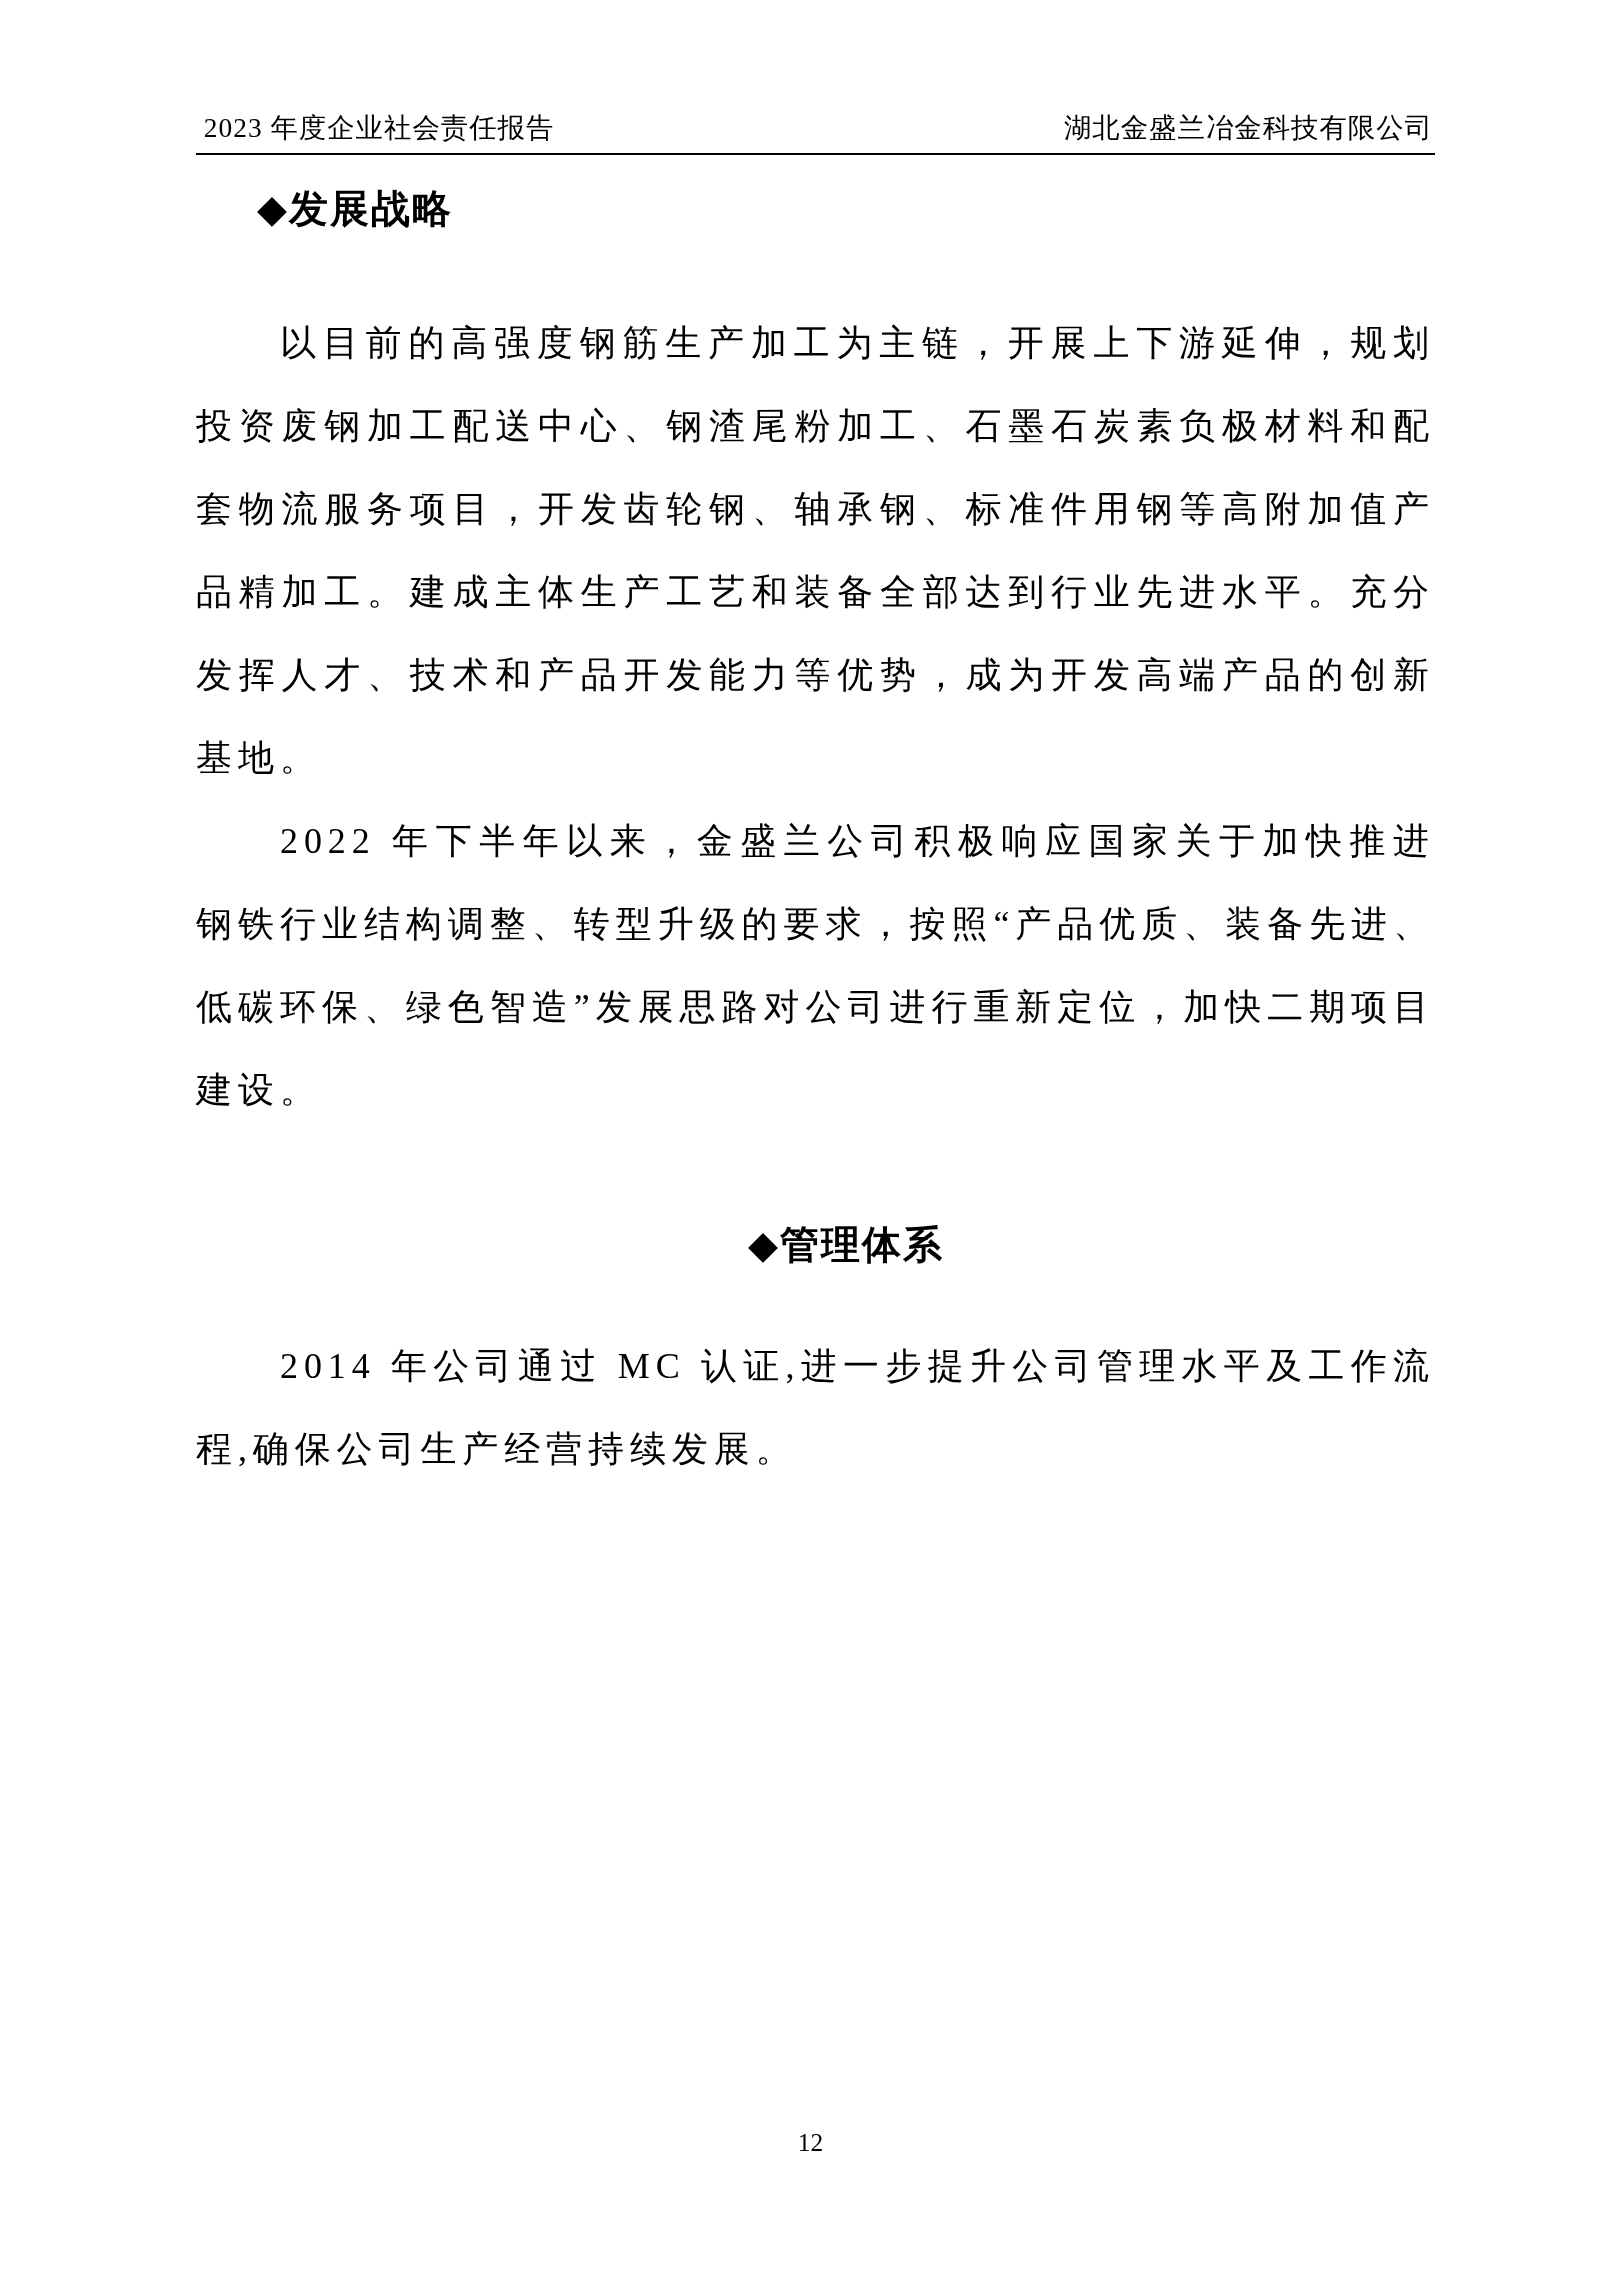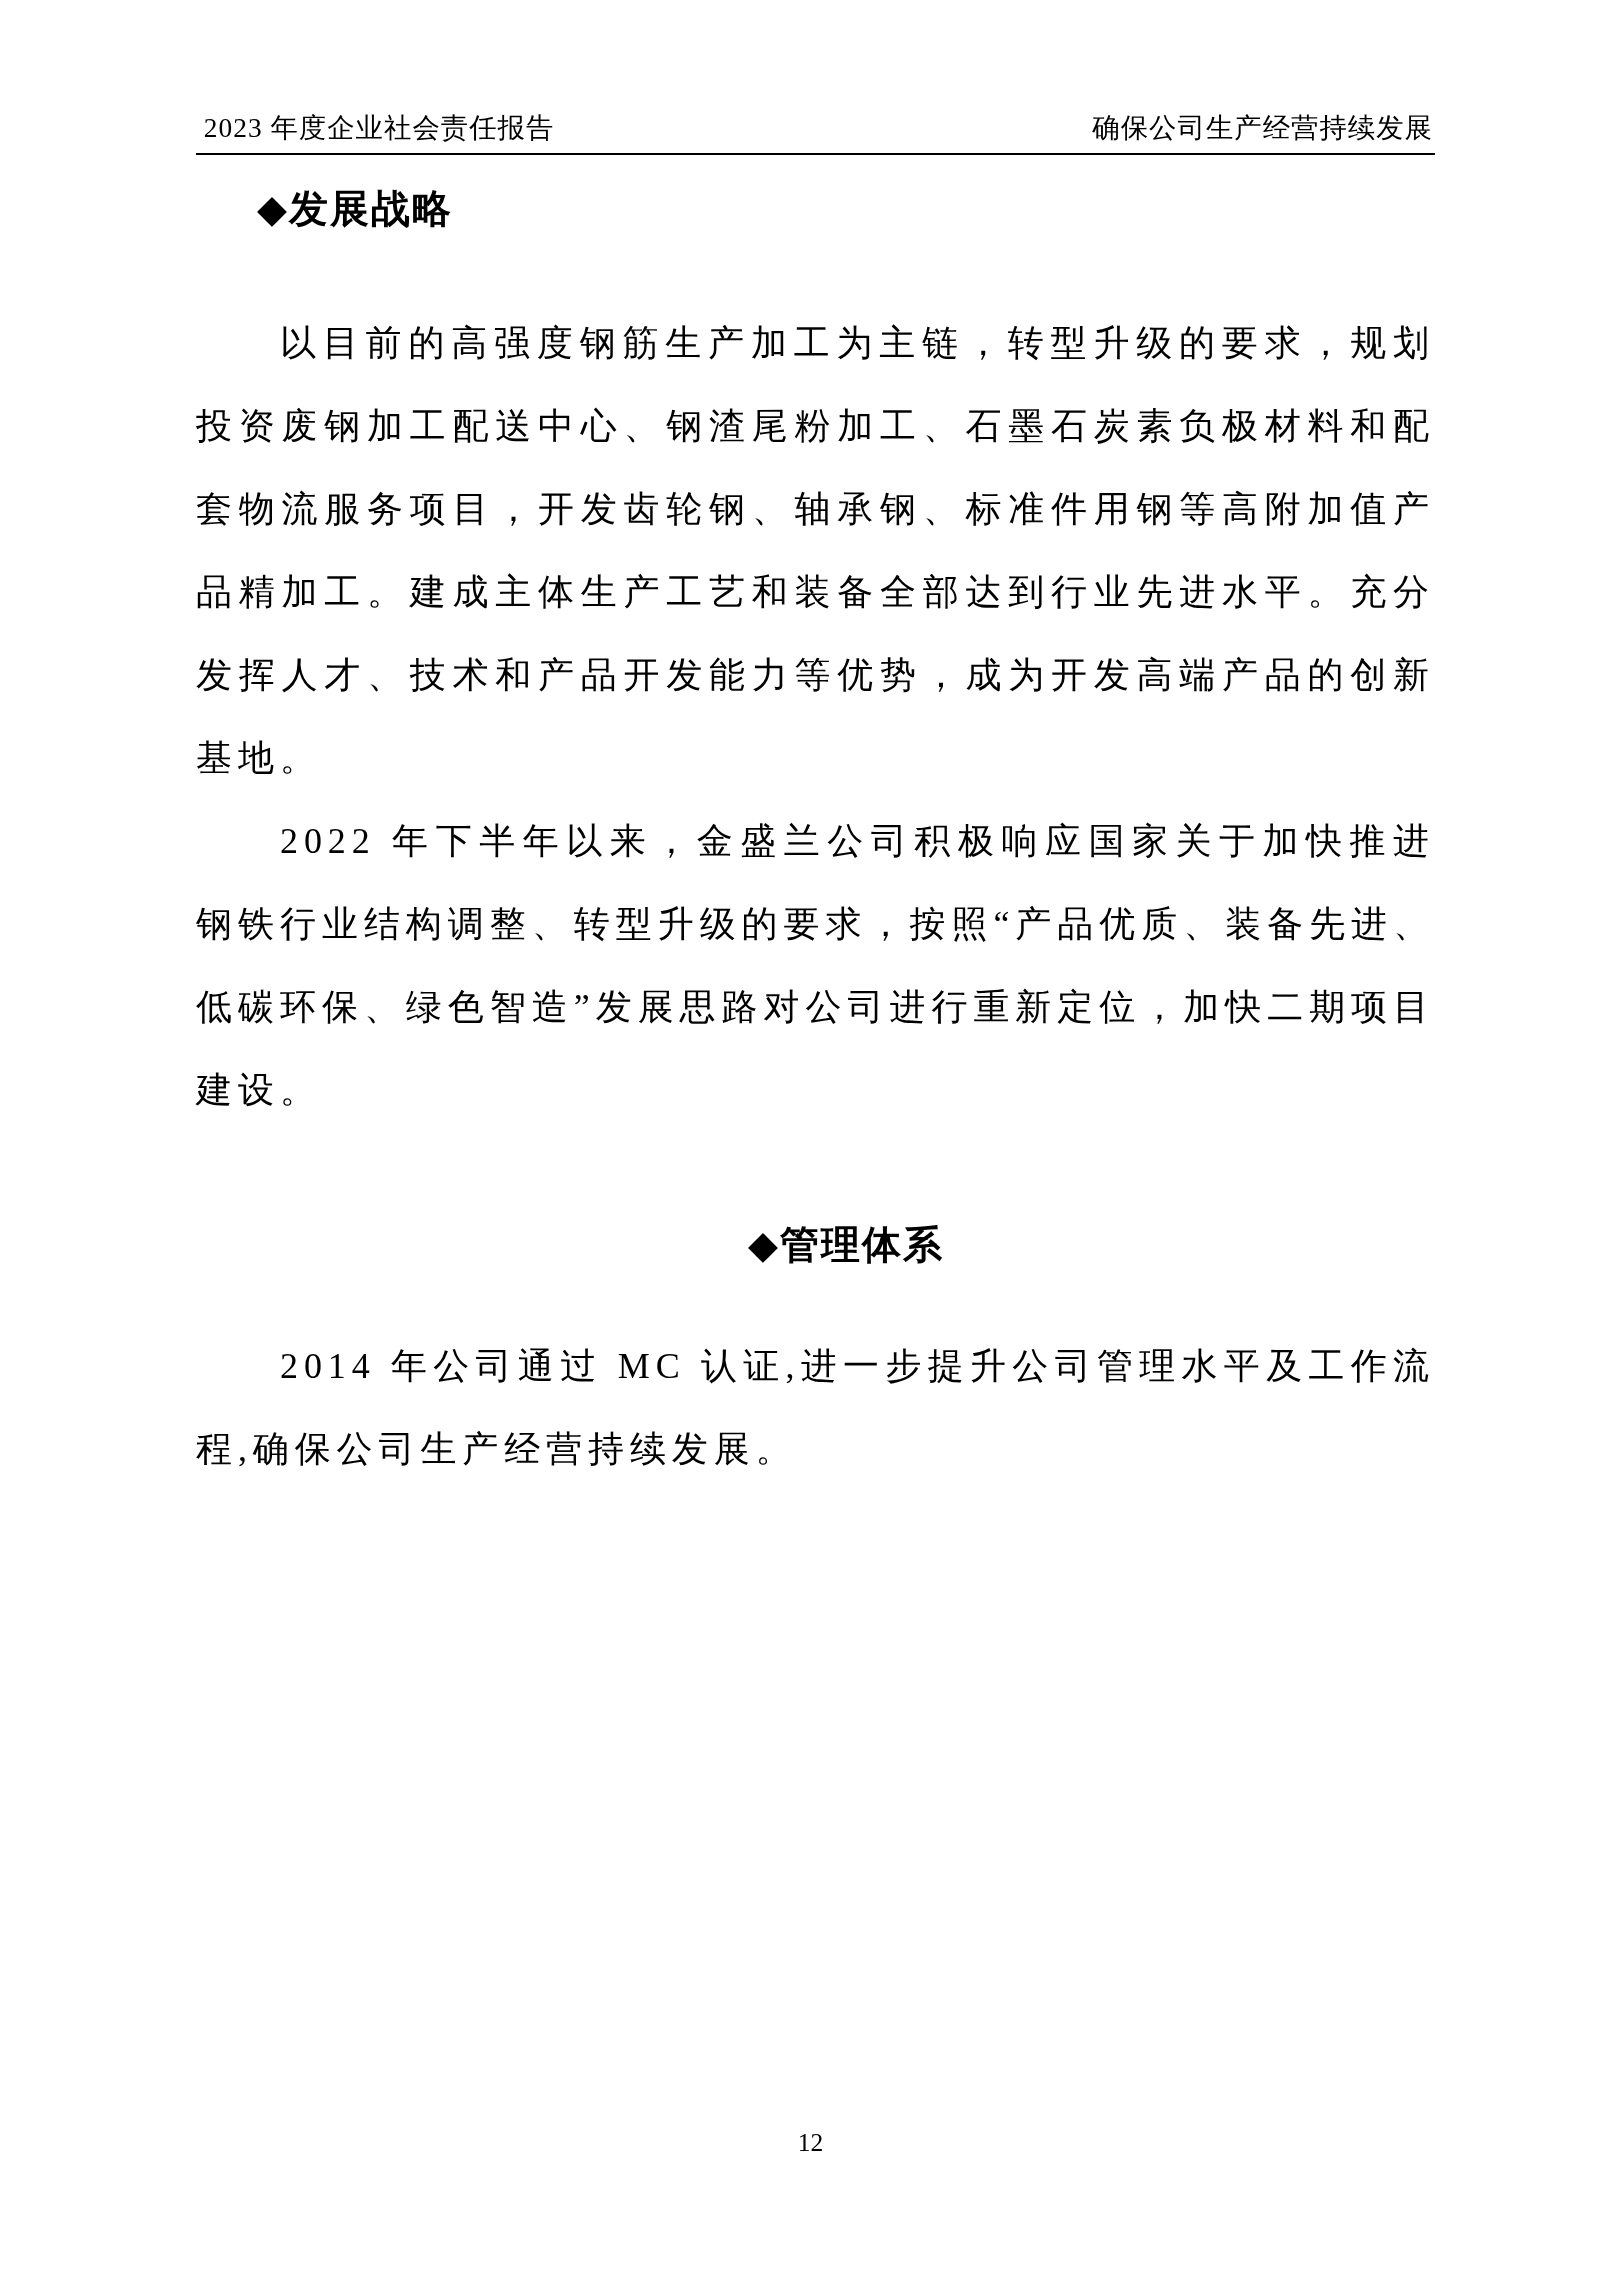--- a/index.html
+++ b/index.html
@@ -58,26 +58,26 @@
     letter-spacing: 0;
   }
 </style>
 </head>
 <body>
 
 <div class="page">
 
   <div class="header">
     <span class="hdr-left">2023 年度企业社会责任报告</span>
-    <span class="hdr-right">确保公司生产经营持续发展</span>
+    <span class="hdr-right">湖北金盛兰冶金科技有限公司</span>
   </div>
 
   <h1 class="section-heading first">◆发展战略</h1>
 
-  <p class="body-para">以目前的高强度钢筋生产加工为主链，转型升级的要求，规划投资废钢加工配送中心、钢渣尾粉加工、石墨石炭素负极材料和配套物流服务项目，开发齿轮钢、轴承钢、标准件用钢等高附加值产品精加工。建成主体生产工艺和装备全部达到行业先进水平。充分发挥人才、技术和产品开发能力等优势，成为开发高端产品的创新基地。</p>
+  <p class="body-para">以目前的高强度钢筋生产加工为主链，开展上下游延伸，规划投资废钢加工配送中心、钢渣尾粉加工、石墨石炭素负极材料和配套物流服务项目，开发齿轮钢、轴承钢、标准件用钢等高附加值产品精加工。建成主体生产工艺和装备全部达到行业先进水平。充分发挥人才、技术和产品开发能力等优势，成为开发高端产品的创新基地。</p>
 
   <p class="body-para">2022 年下半年以来，金盛兰公司积极响应国家关于加快推进钢铁行业结构调整、转型升级的要求，按照“产品优质、装备先进、低碳环保、绿色智造”发展思路对公司进行重新定位，加快二期项目建设。</p>
 
   <h1 class="section-heading second">◆管理体系</h1>
 
 
   <p class="body-para">2014 年公司通过 MC 认证,进一步提升公司管理水平及工作流程,确保公司生产经营持续发展。</p>
 
   <div class="footer-pagenum">12</div>
 

